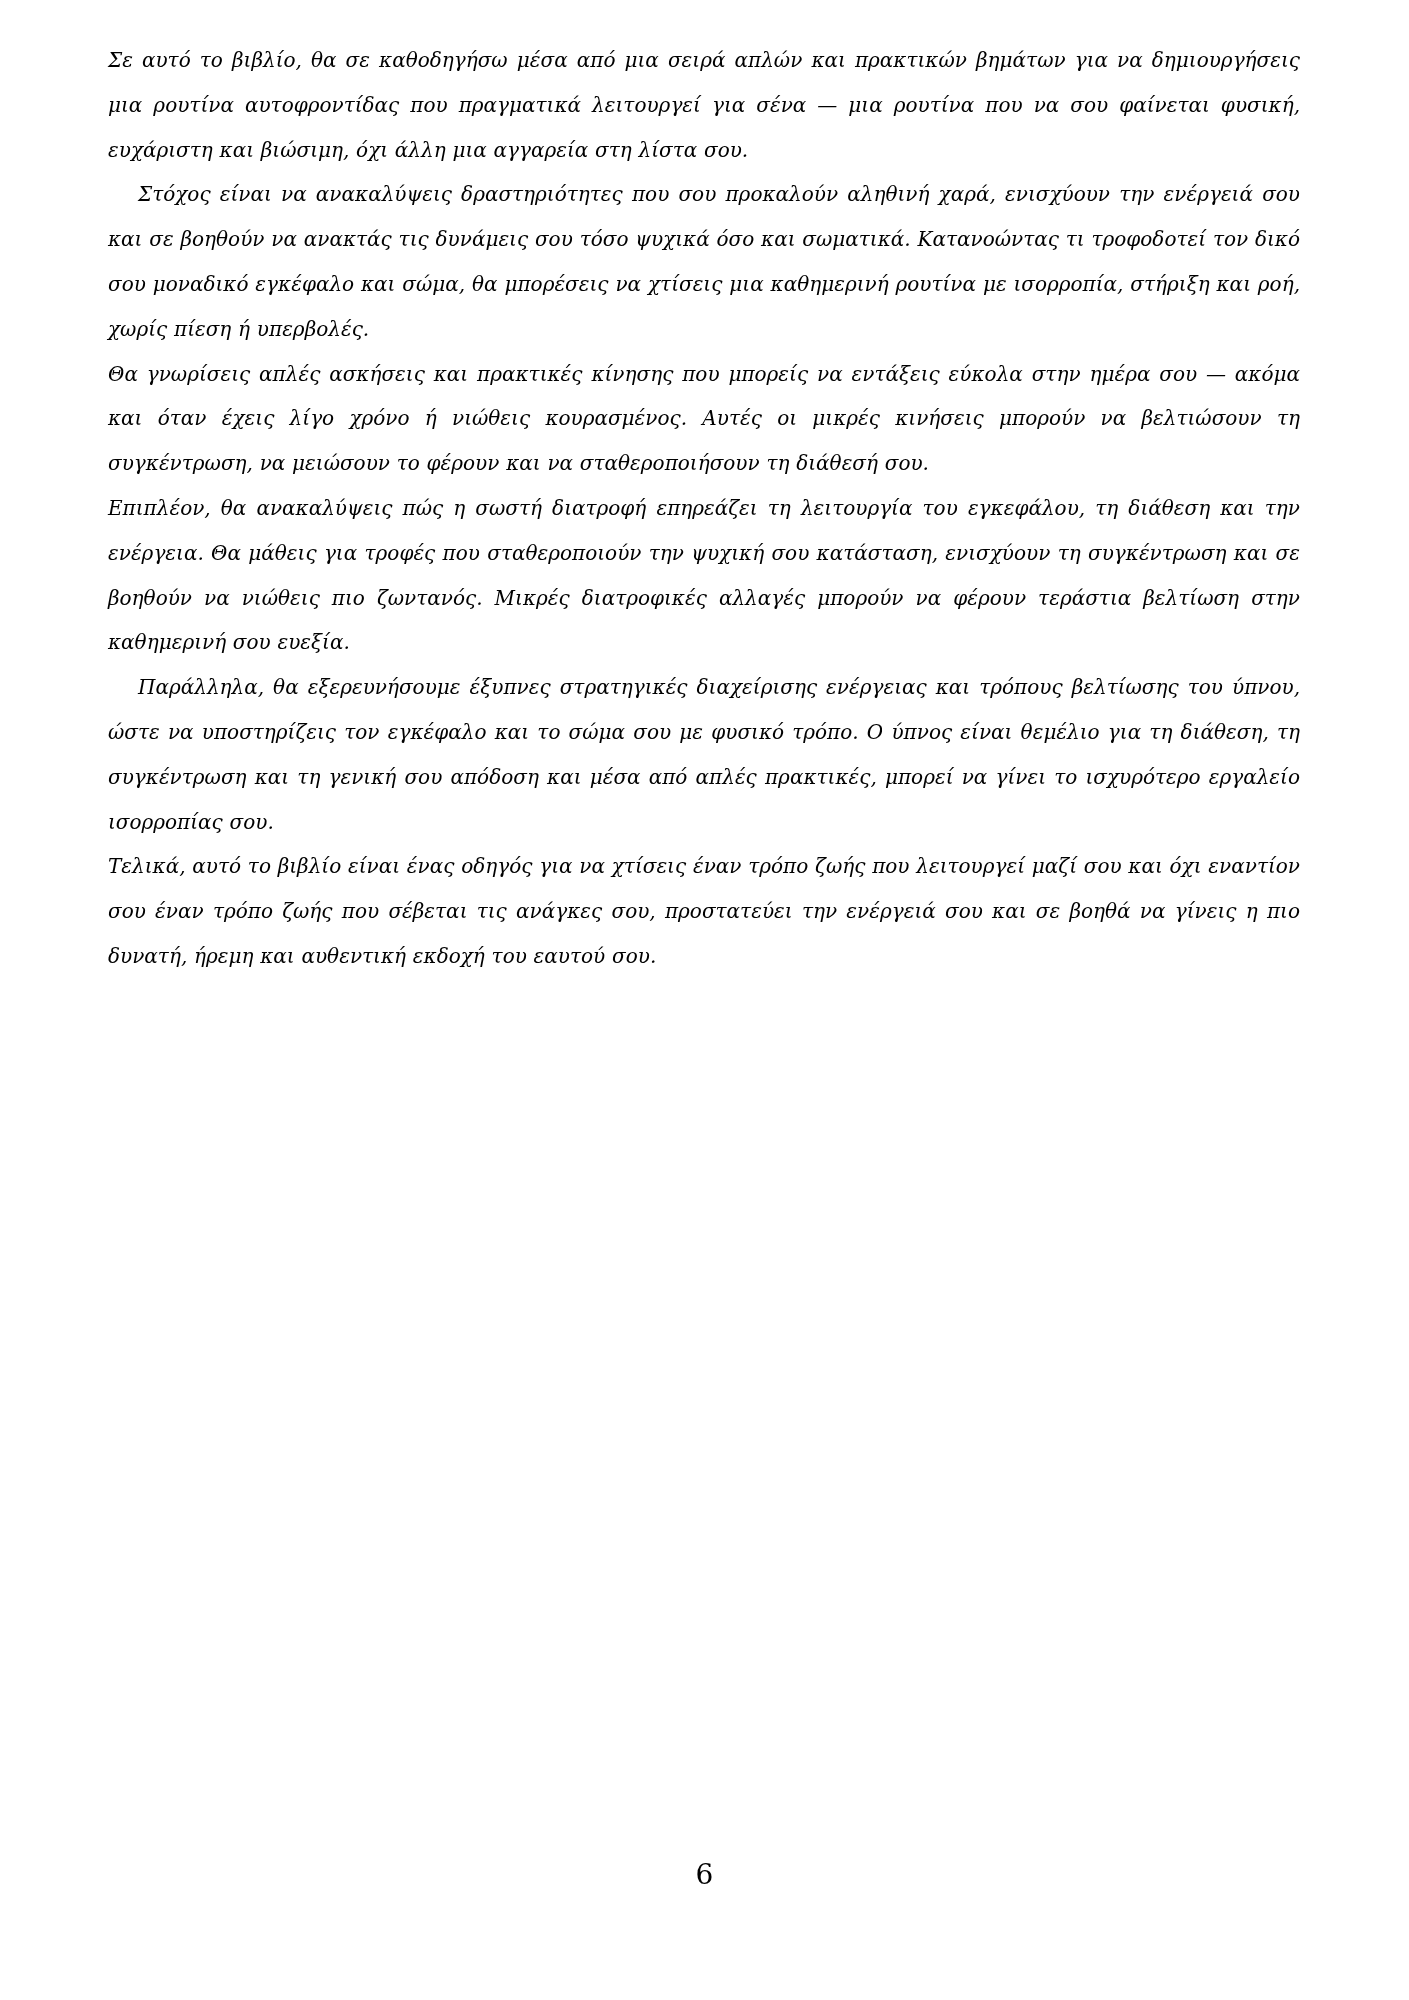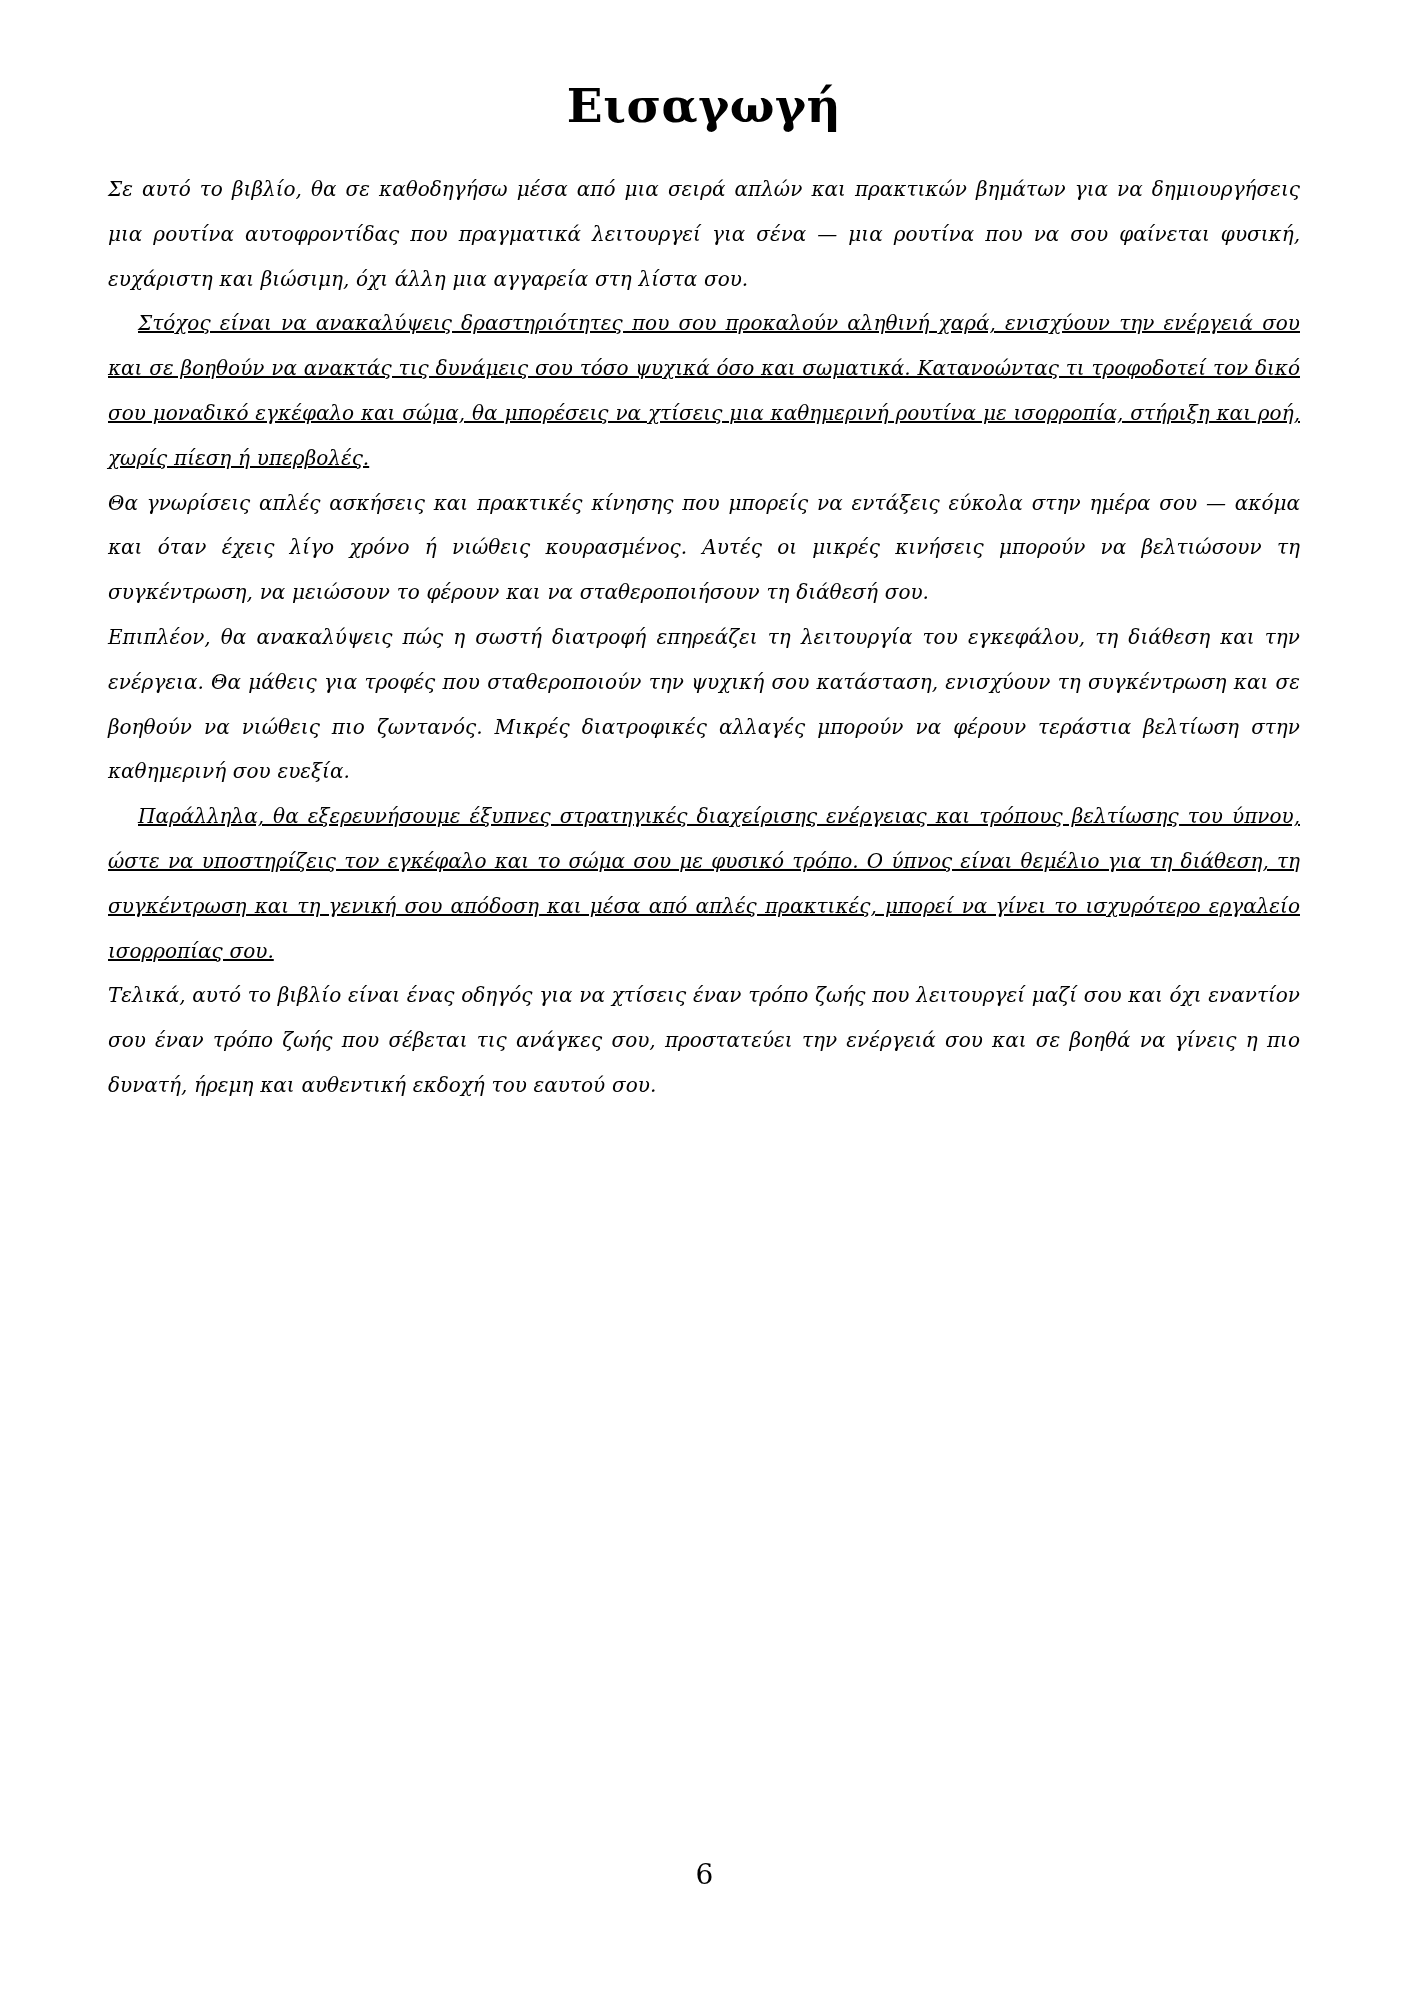--- a/index.html
+++ b/index.html
@@ -53,21 +53,20 @@
     text-justify: inter-word;
     margin: 0;
     padding: 0;
     -webkit-hyphens: none;
     hyphens: none;
     word-spacing: 0.02em;
   }
 
   p.para.indent {
     text-indent: 30px;
-    text-decoration: underline;
   }
 
   p.para.noindent {
     text-indent: 0;
   }
 
   
 
   .page-number {
     position: absolute;
@@ -80,21 +79,20 @@
     color: #000000;
   }
 </style>
 </head>
 <body>
 
 <div class="page">
 
   <div class="content">
 
-    <h1 class="page-title">Εισαγωγή</h1>
 
     <div class="body-text">
       <p class="para noindent">Σε αυτό το βιβλίο, θα σε καθοδηγήσω μέσα από μια σειρά απλών και πρακτικών βημάτων για να δημιουργήσεις μια ρουτίνα αυτοφροντίδας που πραγματικά λειτουργεί για σένα — μια ρουτίνα που να σου φαίνεται φυσική, ευχάριστη και βιώσιμη, όχι άλλη μια αγγαρεία στη λίστα σου.</p>
       <p class="para indent">Στόχος είναι να ανακαλύψεις δραστηριότητες που σου προκαλούν αληθινή χαρά, ενισχύουν την ενέργειά σου και σε βοηθούν να ανακτάς τις δυνάμεις σου τόσο ψυχικά όσο και σωματικά. Κατανοώντας τι τροφοδοτεί τον δικό σου μοναδικό εγκέφαλο και σώμα, θα μπορέσεις να χτίσεις μια καθημερινή ρουτίνα με ισορροπία, στήριξη και ροή, χωρίς πίεση ή υπερβολές.</p>
       <p class="para noindent">Θα γνωρίσεις απλές ασκήσεις και πρακτικές κίνησης που μπορείς να εντάξεις εύκολα στην ημέρα σου — ακόμα και όταν έχεις λίγο χρόνο ή νιώθεις κουρασμένος. Αυτές οι μικρές κινήσεις μπορούν να βελτιώσουν τη συγκέντρωση, να μειώσουν το φέρουν και να σταθεροποιήσουν τη διάθεσή σου.</p>
       <p class="para noindent">Επιπλέον, θα ανακαλύψεις πώς η σωστή διατροφή επηρεάζει τη λειτουργία του εγκεφάλου, τη διάθεση και την ενέργεια. Θα μάθεις για τροφές που σταθεροποιούν την ψυχική σου κατάσταση, ενισχύουν τη συγκέντρωση και σε βοηθούν να νιώθεις πιο ζωντανός. Μικρές διατροφικές αλλαγές μπορούν να φέρουν τεράστια βελτίωση στην καθημερινή σου ευεξία.</p>
       <p class="para indent">Παράλληλα, θα εξερευνήσουμε έξυπνες στρατηγικές διαχείρισης ενέργειας και τρόπους βελτίωσης του ύπνου, ώστε να υποστηρίζεις τον εγκέφαλο και το σώμα σου με φυσικό τρόπο. Ο ύπνος είναι θεμέλιο για τη διάθεση, τη συγκέντρωση και τη γενική σου απόδοση και μέσα από απλές πρακτικές, μπορεί να γίνει το ισχυρότερο εργαλείο ισορροπίας σου.</p>
       <p class="para noindent">Τελικά, αυτό το βιβλίο είναι ένας οδηγός για να χτίσεις έναν τρόπο ζωής που λειτουργεί μαζί σου και όχι εναντίον σου έναν τρόπο ζωής που σέβεται τις ανάγκες σου, προστατεύει την ενέργειά σου και σε βοηθά να γίνεις η πιο δυνατή, ήρεμη και αυθεντική εκδοχή του εαυτού σου.</p>
     </div>
 

